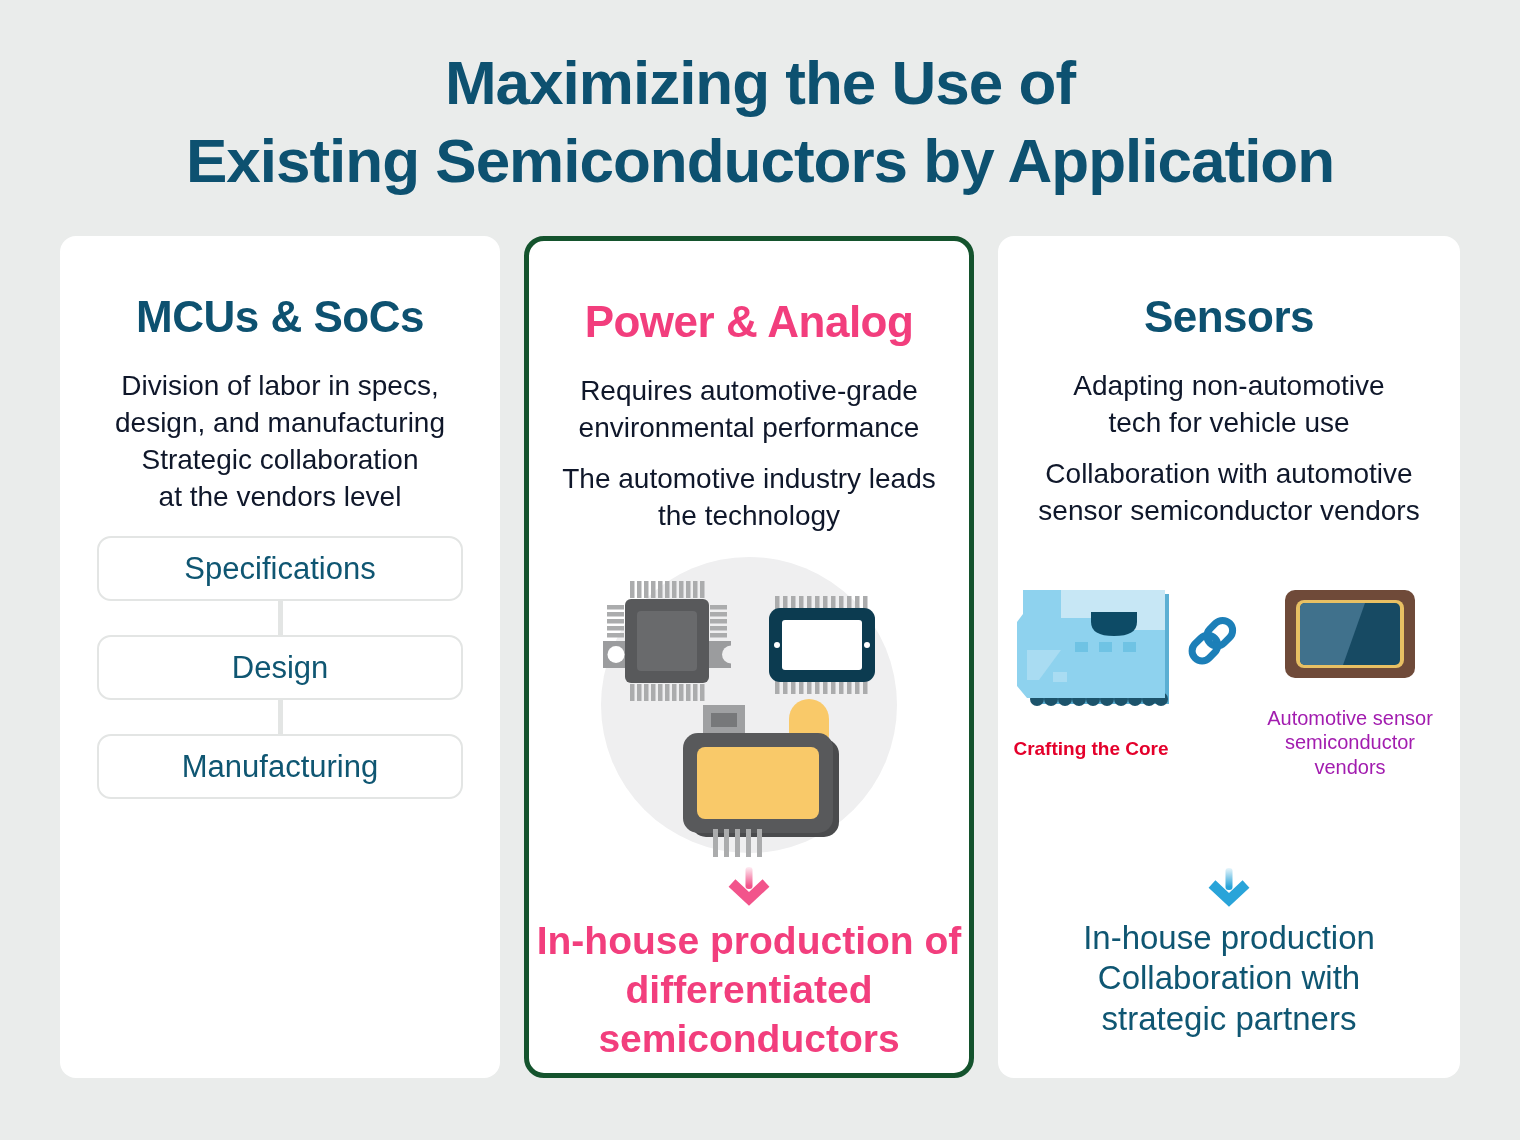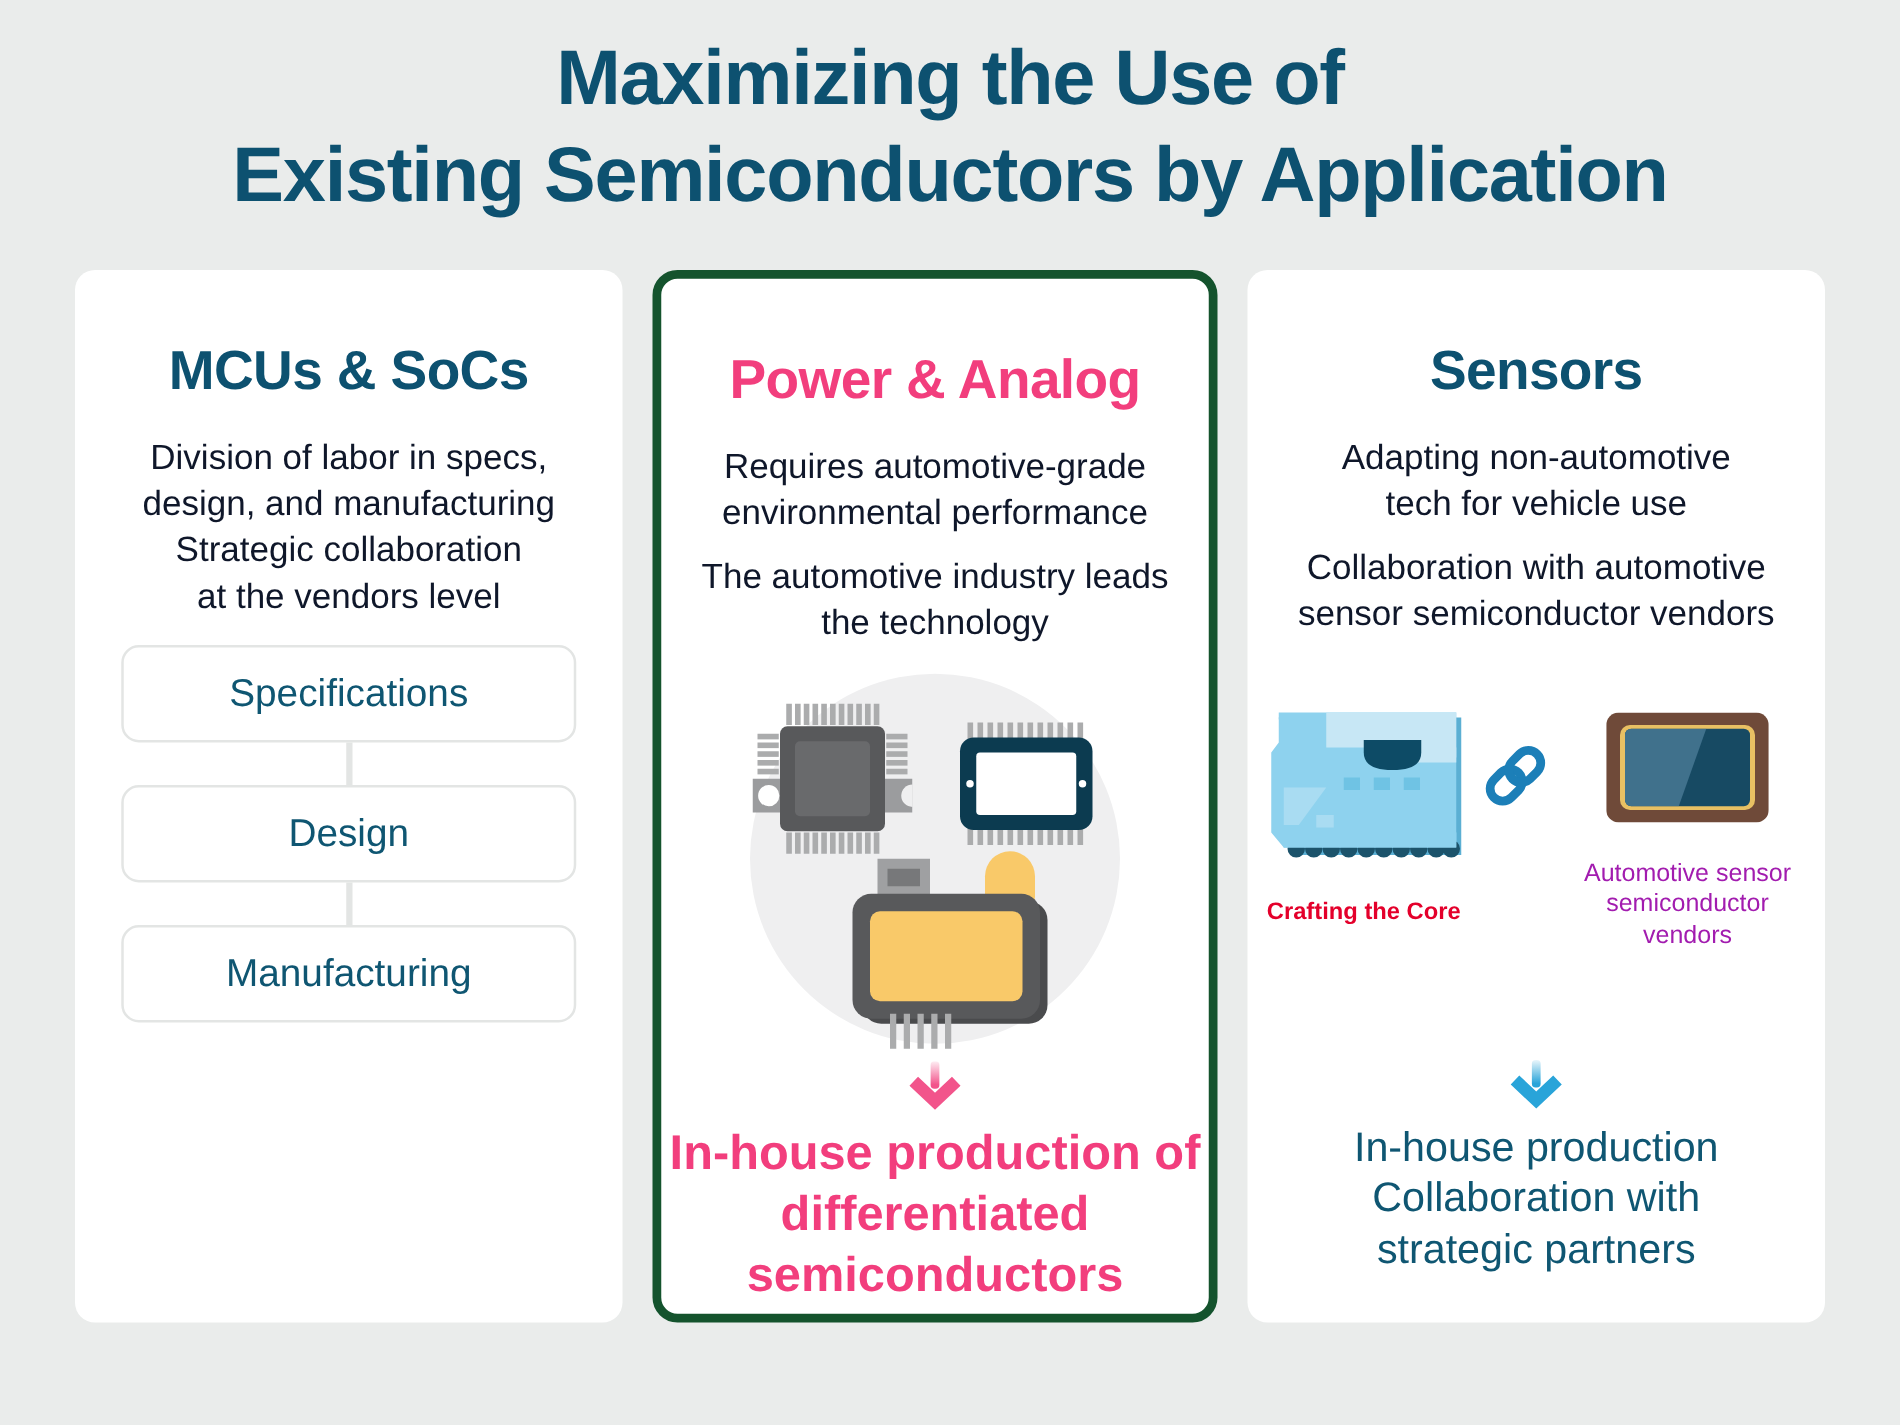--- a/index.html
+++ b/index.html
@@ -5,21 +5,21 @@
   * { box-sizing: border-box; margin: 0; padding: 0; }
   html, body { width: 1520px; height: 1140px; }
   body {
     background: #EAECEB;
     font-family: "Liberation Sans", sans-serif;
     overflow: hidden;
   }
   .page { width: 1520px; height: 1140px; position: relative; }
 
   
-  .title-block { padding-top: 24px; text-align: center; }
+  .title-block { padding-top: 44px; text-align: center; }
   .title-line {
     font-size: 62px;
     font-weight: bold;
     color: #0D5170;
     line-height: 1.26;
     letter-spacing: -1px;
   }
 
   
   .cards {
@@ -31,21 +31,21 @@
   }
   .card {
     flex: 1 1 0;
     background: #ffffff;
     border-radius: 16px;
     text-align: center;
     position: relative;
     color: #0F5672;
   }
   .card-pink {
-    border: 7px solid #14532d;
+    border: 5px solid #14532d;
     border-radius: 20px;
   }
 
   .card-heading {
     margin-top: 56px;
     font-size: 44px;
     font-weight: bold;
     color: #0D5170;
     letter-spacing: -0.5px;
   }
@@ -57,21 +57,21 @@
     line-height: 1.32;
     color: #0f172a;
     white-space: pre-line;
   }
   .desc + .desc { margin-top: 14px; }
   .card-mcu .desc + .desc { margin-top: 0; }
 
   
   .flow { margin: 20px 37px 0; }
   .flow-step {
-    height: 78px;
+    height: 65px;
     background: #ffffff;
     border: 2px solid #E3E5E4;
     border-radius: 14px;
     display: flex;
     align-items: center;
     justify-content: center;
     font-size: 31px;
     color: #0F5672;
   }
   .flow-connector { width: 5px; height: 34px; background: #E3E5E4; margin: 0 auto; }

